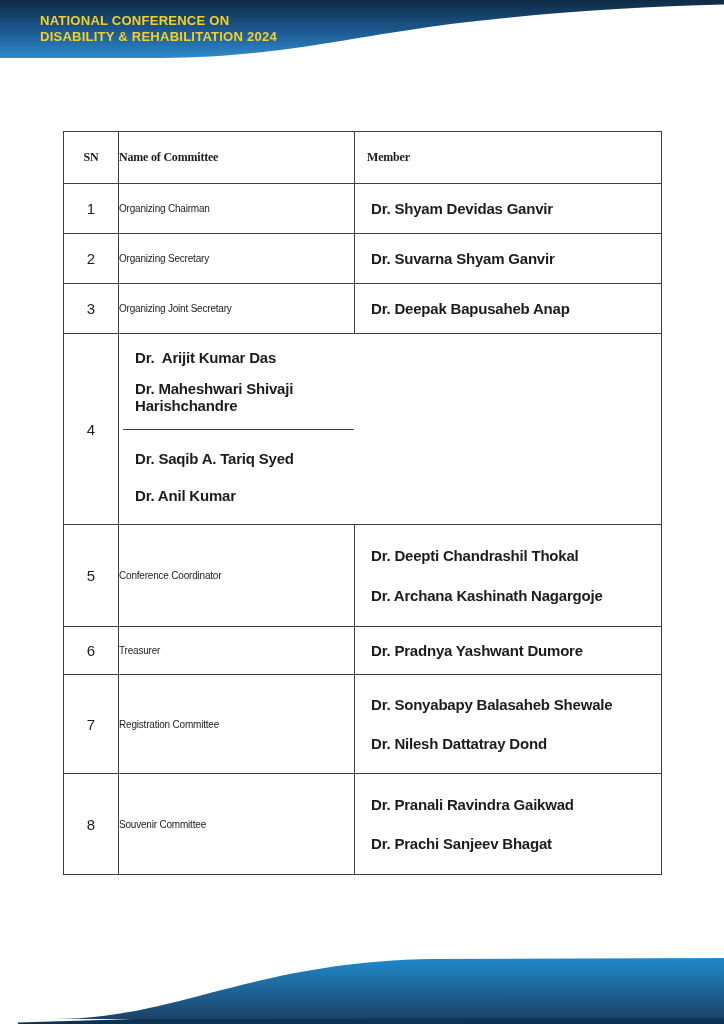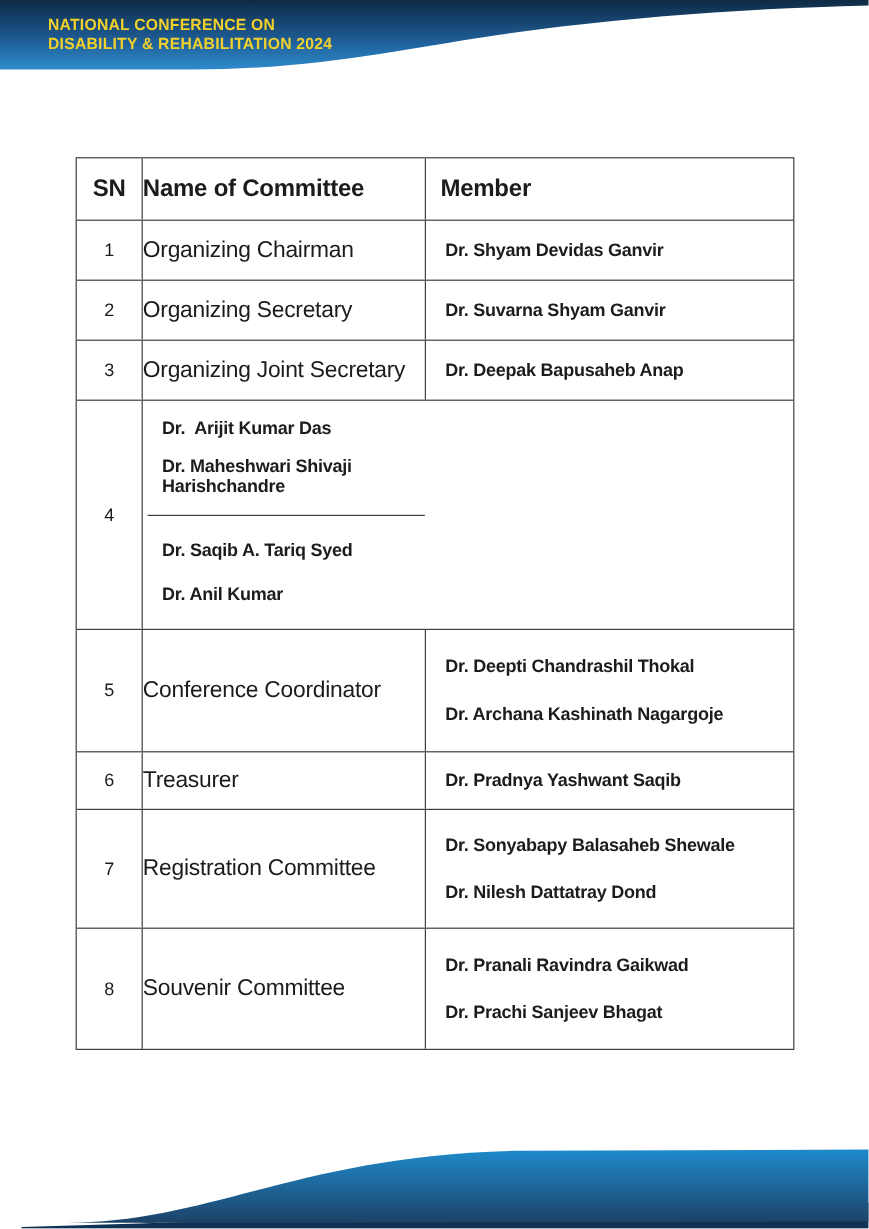--- a/index.html
+++ b/index.html
@@ -19,23 +19,23 @@
 
   
   .ctable { position:absolute; top:131px; left:63px; width:599px;
     border:1.6px solid #3F3F3F; color:#1C1C1C; }
   .trow { display:grid; grid-template-columns:54px 236px 1fr; border-top:1.6px solid #3F3F3F; }
   .trow:first-child { border-top:none; }
   .cell { border-left:1.6px solid #3F3F3F; display:flex; flex-direction:column; justify-content:center; }
   .cell.sn { border-left:none; align-items:center; }
   .cell.committee { }
   .cell.member { padding-left:4px;font-weight:bold; }
-  .thead .cell { font-weight:bold; font-size:20px; letter-spacing:-0.2px; }
+  .thead .cell { font-weight:bold; font-size:12px; letter-spacing:-0.2px;font-family:Liberation Serif, serif; }
   .thead .cell.member { padding-left:12px; justify-content:center; }
-  .body-text { font-size:19px; letter-spacing:-0.2px; }
+  .body-text { font-size:10px; letter-spacing:-0.2px; }
   .sn-text { font-size:15px; }
   .mgroup { flex:1; display:flex; flex-direction:column; justify-content:space-evenly; padding-left:12px; }
   .mgroup.divided { border-top:1.6px solid #3F3F3F; }
   .mline { font-size:15px; letter-spacing:-0.2px; white-space:pre-wrap; }
 
   
   .footer-wave-container { position:absolute; left:0; bottom:0; width:724px; height:112px; }
 </style>
 </head>
 <body>
@@ -140,21 +140,21 @@
       </div>
       <div class="trow" style="height: 48px;">
         <div class="cell sn">
           <span class="sn-text">6</span>
         </div>
         <div class="cell committee">
           <span class="body-text">Treasurer</span>
         </div>
         <div class="cell member">
           <div class="mgroup">
-            <div class="mline">Dr. Pradnya Yashwant Saqib</div>
+            <div class="mline">Dr. Pradnya Yashwant Dumore</div>
           </div>
         </div>
       </div>
       <div class="trow" style="height: 99px;">
         <div class="cell sn">
           <span class="sn-text">7</span>
         </div>
         <div class="cell committee">
           <span class="body-text">Registration Committee</span>
         </div>

